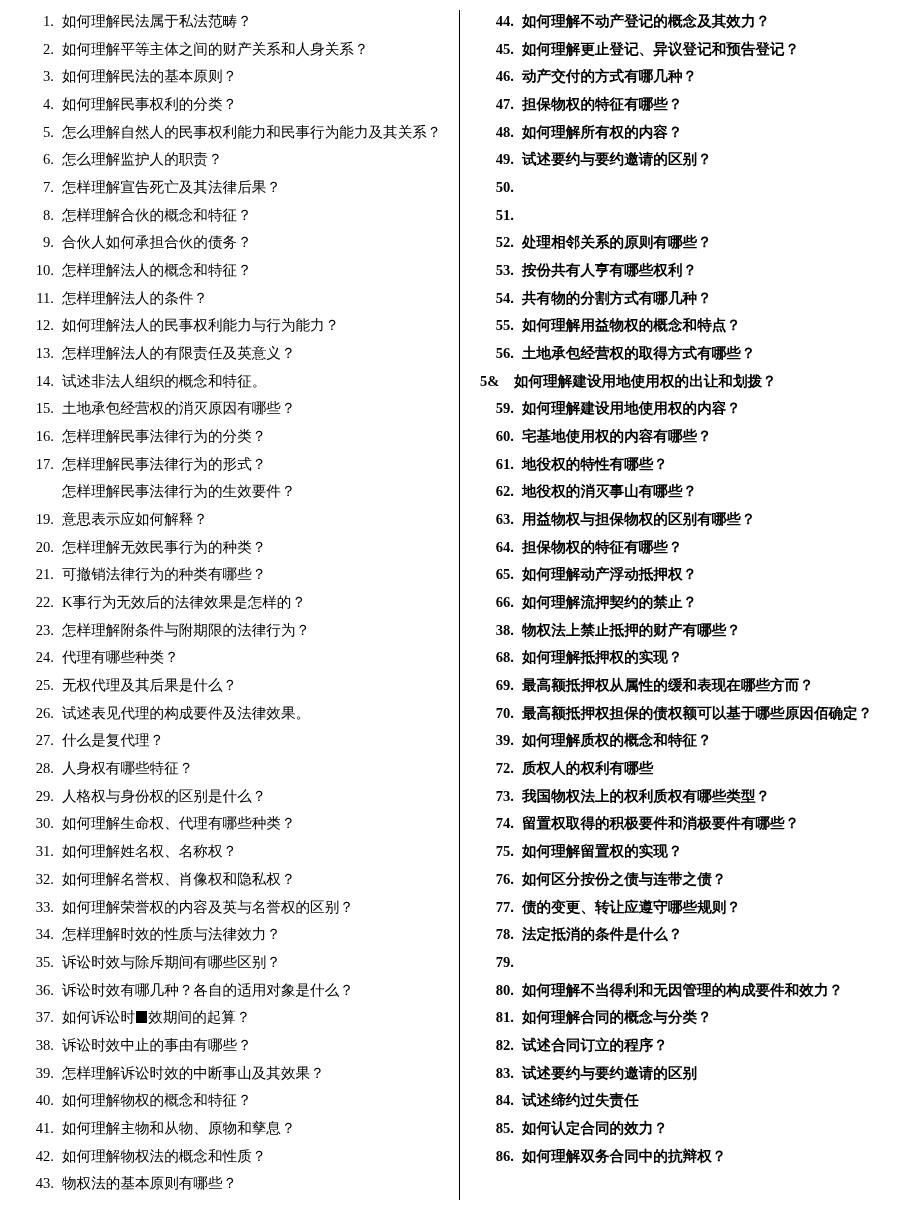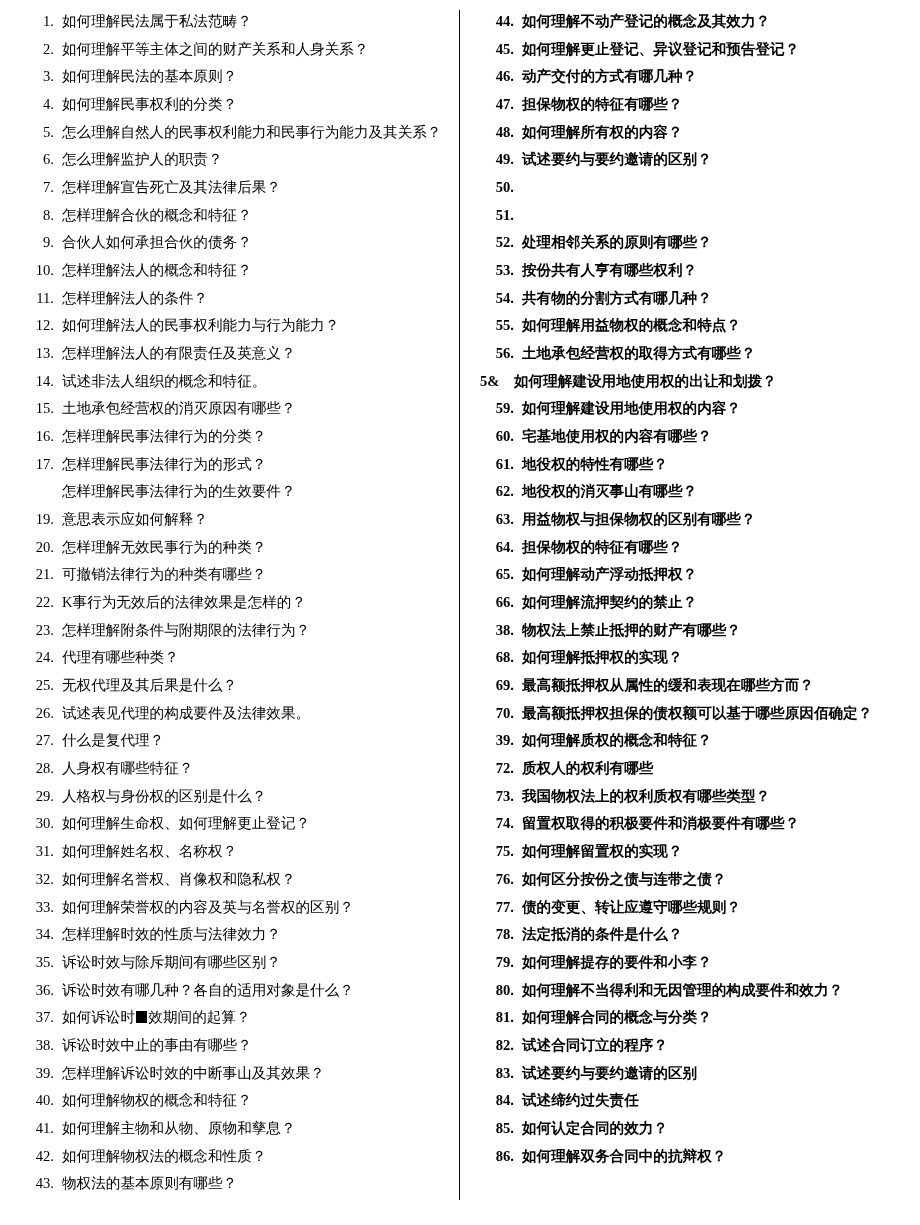--- a/index.html
+++ b/index.html
@@ -198,21 +198,21 @@
           <li class="qitem">
             <span class="num">28.</span>
             <span class="txt">人身权有哪些特征？</span>
           </li>
           <li class="qitem">
             <span class="num">29.</span>
             <span class="txt">人格权与身份权的区别是什么？</span>
           </li>
           <li class="qitem">
             <span class="num">30.</span>
-            <span class="txt">如何理解生命权、如何理解更止登记？</span>
+            <span class="txt">如何理解生命权、代理有哪些种类？</span>
           </li>
           <li class="qitem">
             <span class="num">31.</span>
             <span class="txt">如何理解姓名权、名称权？</span>
           </li>
           <li class="qitem">
             <span class="num">32.</span>
             <span class="txt">如何理解名誉权、肖像权和隐私权？</span>
           </li>
           <li class="qitem">
@@ -392,21 +392,20 @@
           <li class="qitem">
             <span class="num">77.</span>
             <span class="txt">债的变更、转让应遵守哪些规则？</span>
           </li>
           <li class="qitem">
             <span class="num">78.</span>
             <span class="txt">法定抵消的条件是什么？</span>
           </li>
           <li class="qitem">
             <span class="num">79.</span>
-            <span class="txt">如何理解提存的要件和小李？</span>
           </li>
           <li class="qitem">
             <span class="num">80.</span>
             <span class="txt">如何理解不当得利和无因管理的构成要件和效力？</span>
           </li>
           <li class="qitem">
             <span class="num">81.</span>
             <span class="txt">如何理解合同的概念与分类？</span>
           </li>
           <li class="qitem">

